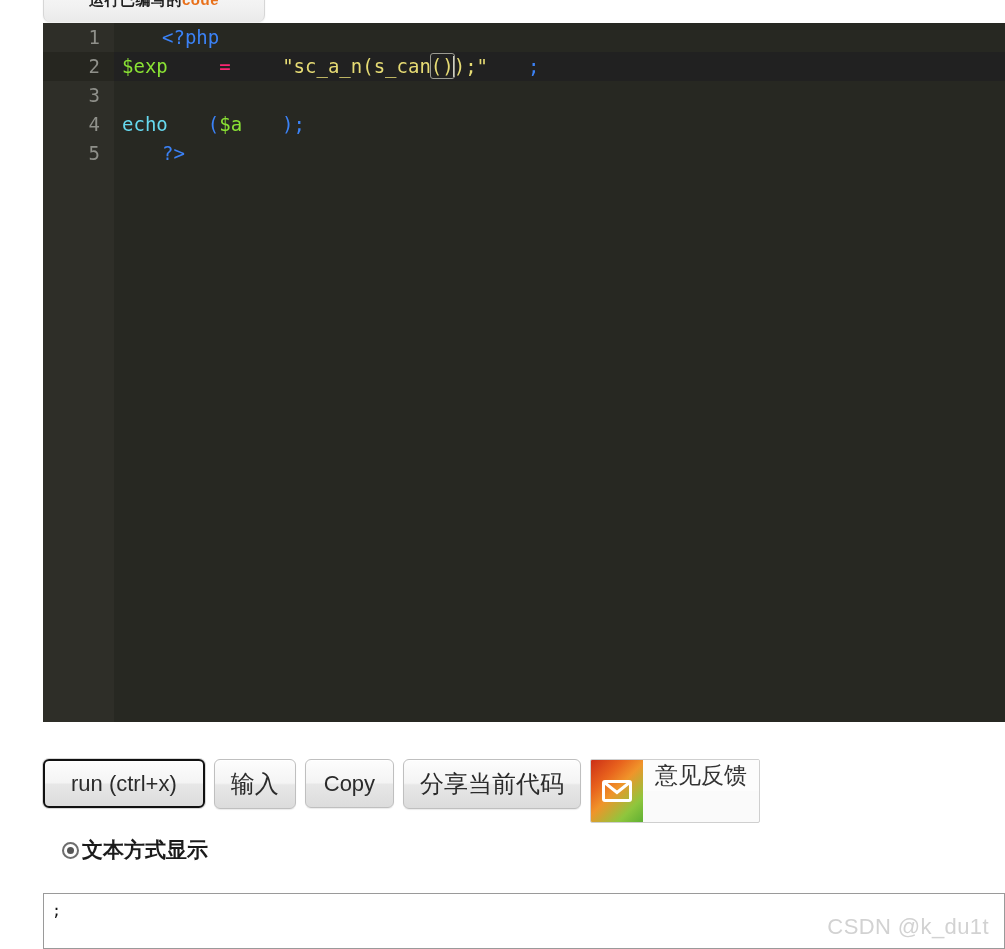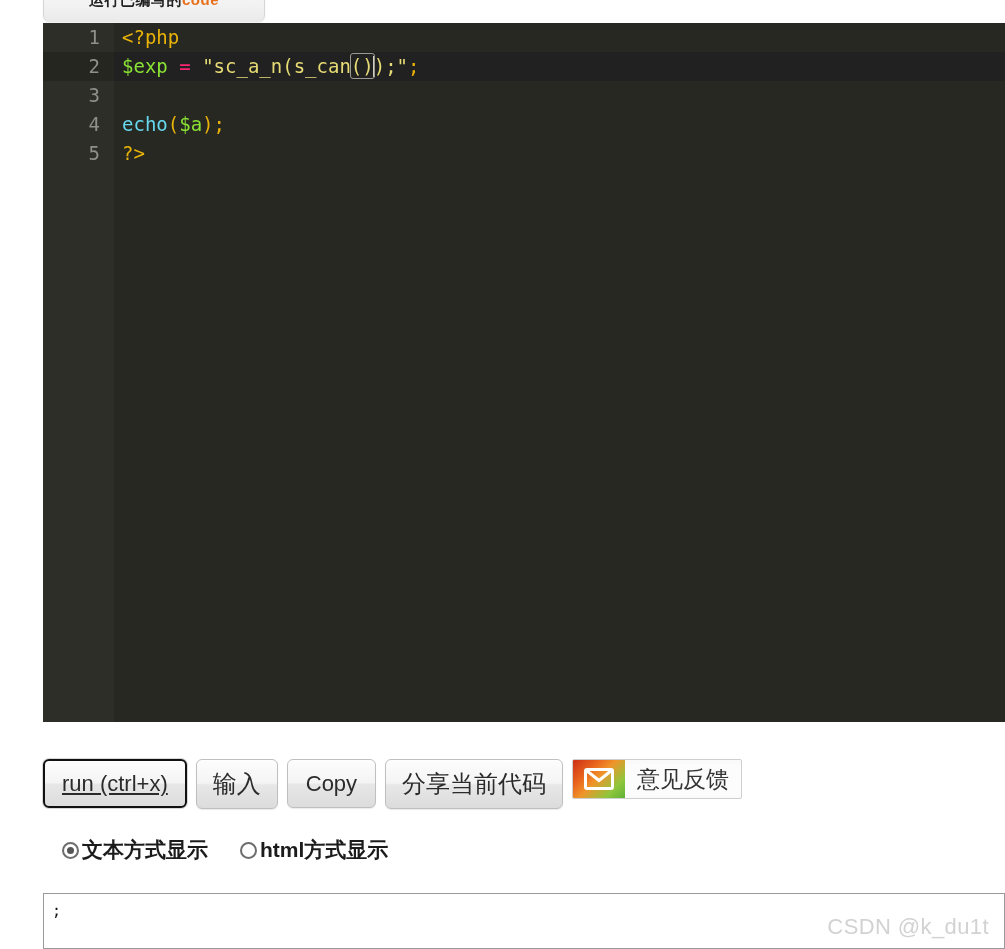--- a/index.html
+++ b/index.html
@@ -95,21 +95,21 @@
     font-size: 19px;
   }
   .ltxt {
     position: absolute;
     left: 79px;
     top: 0;
     color: #f8f8f2;
   }
 
   
-  .t-plain  { color: #eab308; }
+  .t-plain  { color: #3b82f6; margin-left: 40px; }
   .t-var    { color: #8ae234; }
   .t-op     { color: #f92672; }
   .t-str    { color: #e6db74; }
   .t-fn     { color: #66d9ef; }
   .t-const  { color: #ae81ff; }
 
   .bracket-match {
     outline: 1px solid #9a9a90;
     border-radius: 2px;
     padding: 1px 0;
@@ -140,35 +140,34 @@
     font-size: 22px;
     font-family: "Liberation Sans", sans-serif;
     padding: 11px 18px;
     line-height: 1.15;
     cursor: pointer;
     box-shadow: 0 1px 1px rgba(0,0,0,.08), inset 0 1px 0 rgba(255,255,255,.8);
     white-space: nowrap;
   }
   .btn.focused {
     border: 2px solid #111;
-    padding: 10px 17px;
+    padding: 10px 26px;
     box-shadow: 0 0 0 1px #d8d8d8, inset 0 1px 0 rgba(255,255,255,.8);
-    text-decoration: underline;
   }
   .btn.cjk { font-size: 24px; padding: 10px 16px; }
 
   .feedback-btn {
     display: flex;
-    align-items: center;
+    align-items: flex-start;
     border: 1px solid #cfcfcf;
     background: #fafafa;
     border-radius: 2px;
     cursor: pointer;
     overflow: hidden;
-    height: 40px;
+    height: 64px;
     box-sizing: border-box;
   }
   .feedback-icon {
     width: 52px;
     height: 100%;
     background: linear-gradient(135deg, #cc2f16 0%, #e8621d 28%, #f0942a 48%, #8fc63d 78%, #5fb033 100%);
     display: flex;
     align-items: center;
     justify-content: center;
     flex: none;
@@ -310,23 +309,19 @@
     </span>
     <span class="feedback-label">意见反馈</span>
   </div>
 </div>
 
 <div id="radio-row">
   <label class="radio-opt">
     <span class="radio-dot on"></span>
     <span>文本方式显示</span>
   </label>
-  <label class="radio-opt">
-    <span class="radio-dot"></span>
-    <span>html方式显示</span>
-  </label>
 </div>
 
 <div id="output-box">
   <div id="output-text">;</div>
 </div>
 
 <div id="watermark">CSDN @k_du1t</div>
 
 </body></html>

